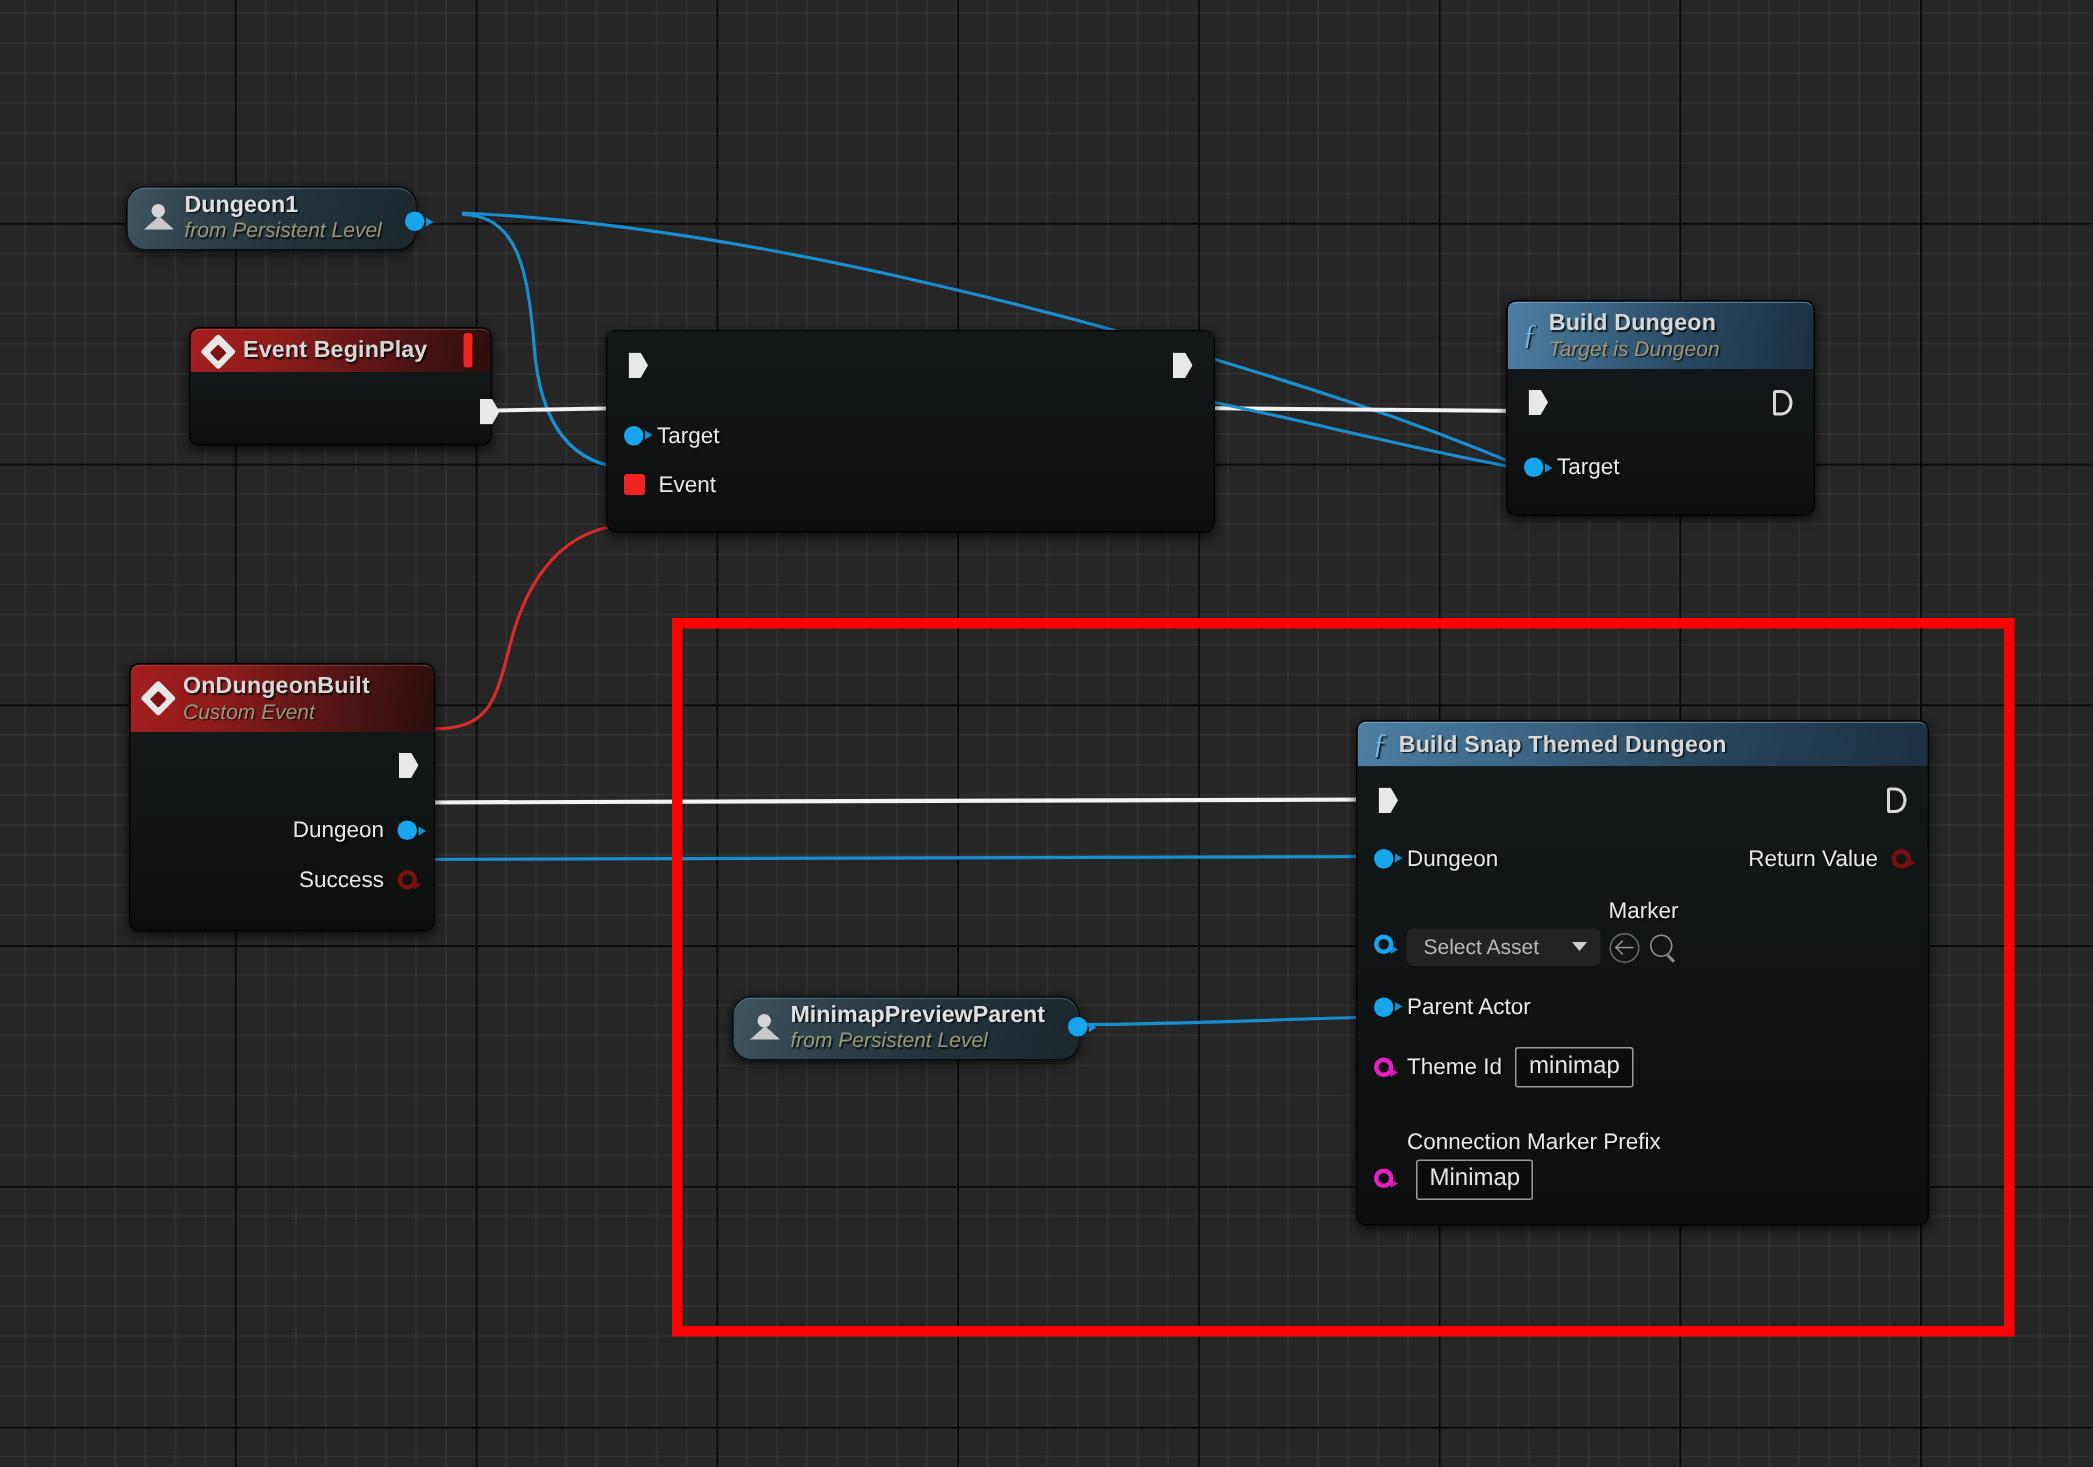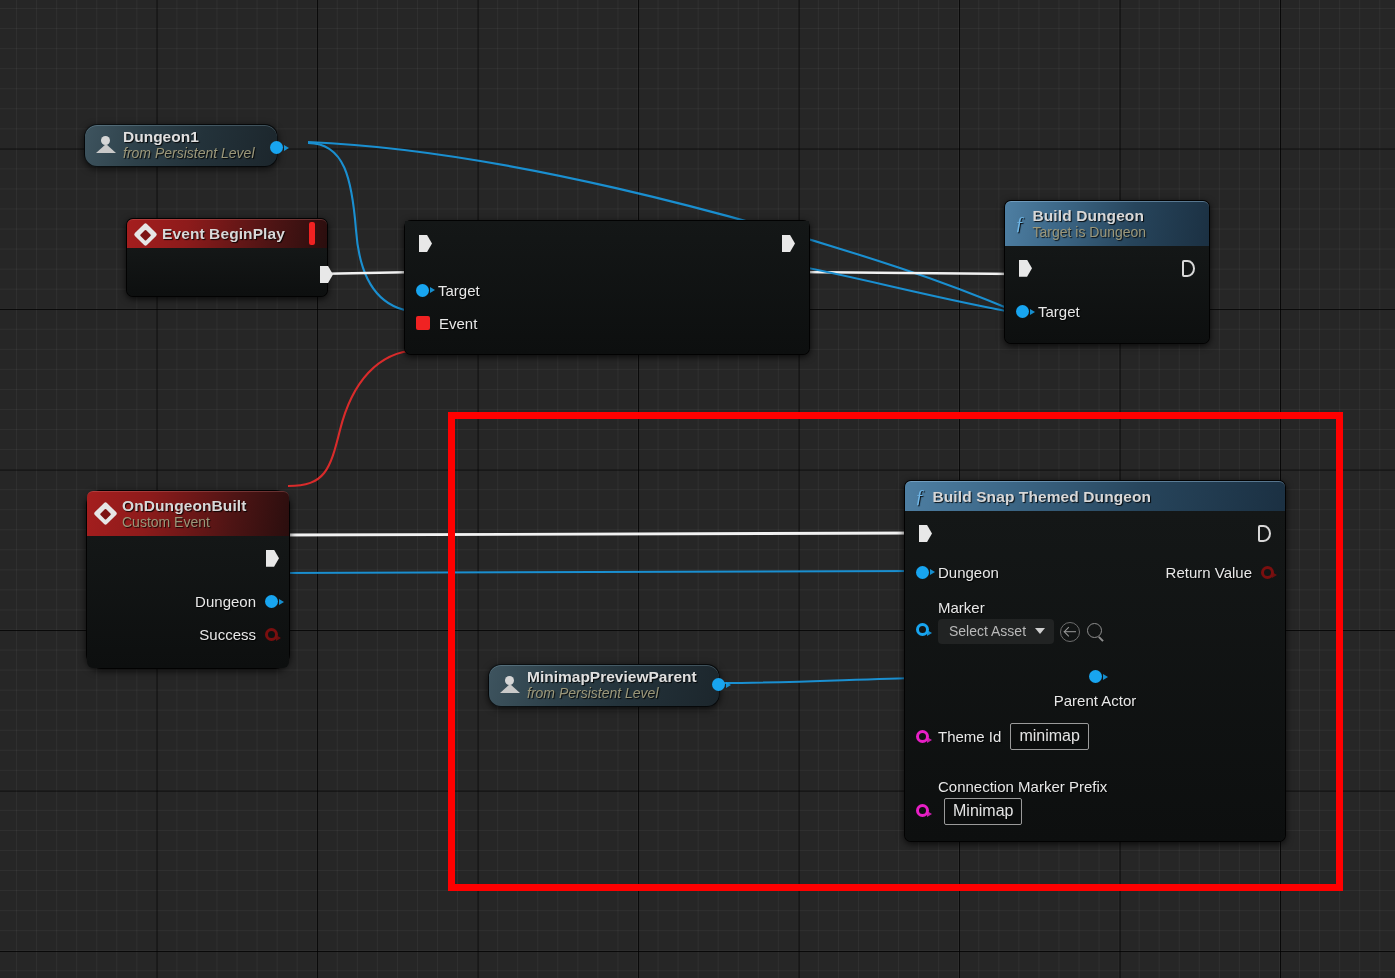--- a/index.html
+++ b/index.html
@@ -55,20 +55,21 @@
     border-radius: 7px;
     background: #111313;
     border: 1px solid rgba(0,0,0,0.85);
     box-shadow: 0 2px 7px rgba(0,0,0,0.75);
   }
   .node-body {
     position: relative;
     background: linear-gradient(to bottom, #141717 0%, #0d0f0f 100%);
     border-bottom-left-radius: 6px;
     border-bottom-right-radius: 6px;
+    text-align: right;
   }
 
   .node-header {
     position: relative;
     display: flex;
     align-items: center;
     gap: 8px;
     padding: 5px 12px 5px 10px;
     border-top-left-radius: 6px;
     border-top-right-radius: 6px;
@@ -84,20 +85,21 @@
   .hdr-title {
     font-size: 15.5px;
     font-weight: bold;
     color: #d8d8d8;
     letter-spacing: 0.1px;
     text-shadow: 1px 1px 1px rgba(0,0,0,0.85);
     white-space: nowrap;
   }
   .hdr-sub {
     font-size: 14px;
+    font-style: italic;
     color: #9b9779;
     text-shadow: 1px 1px 1px rgba(0,0,0,0.8);
     white-space: nowrap;
     line-height: 1.05;
   }
   .hdr-two {
     display: flex;
     flex-direction: column;
     gap: 0px;
   }
@@ -277,21 +279,21 @@
   .widget-row {
     padding: 0 11px;
     display: flex;
     align-items: center;
     gap: 9px;
   }
   .sub-col { display: flex; flex-direction: column; gap: 3px; }
   .select-asset {
     display: inline-flex;
     align-items: center;
-    gap: 9px;
+    gap: 22px;
     background: #212323;
     border-radius: 4px;
     padding: 4px 9px 5px 11px;
     min-width: 104px;
   }
   .select-asset-label {
     font-size: 14px;
     color: #b9b9b9;
     white-space: nowrap;
   }
@@ -444,21 +446,21 @@
         <span class="pin-exec hollow" style="position:absolute; right:14px; top:4px;"></span>
       </div>
       <div class="row-gap-m"></div>
       <div class="pin-row" style="margin-top:8px;">
         <span class="pin-dot dot-blue"></span>
         <span class="pin-label">Target</span>
       </div>
     </div>
   </div>
 
-  <div class="node" style="left:86px; top:490px; width:204px;border-radius:15px;">
+  <div class="node" style="left:86px; top:442px; width:204px;">
     <div class="node-header hdr-red" style="padding-bottom:6px;">
       <span class="ico-diamond"></span>
       <span class="hdr-two">
         <span class="hdr-title">OnDungeonBuilt</span>
         <span class="hdr-sub">Custom Event</span>
       </span>
       <span class="hdr-delegate" style="position:absolute; right:10px; top:10px;">
         <span class="pin-sq sq-red"></span>
       </span>
     </div>
@@ -524,21 +526,21 @@
               <span class="chev"></span>
             </span>
             <span class="round-btn">
               <span class="back-arrow"></span>
             </span>
             <span class="magnifier"></span>
           </span>
         </span>
       </div>
 
-      <div class="pin-row" style="margin-top:26px;flex-direction:column;">
+      <div class="pin-row" style="margin-top:14px;">
         <span class="pin-dot dot-blue"></span>
         <span class="pin-label">Parent Actor</span>
       </div>
 
       <div class="pin-row" style="margin-top:14px;">
         <span class="pin-dot dot-magenta-hollow"></span>
         <span class="pin-label">Theme Id</span>
         <span class="textfield">minimap</span>
       </div>
 

